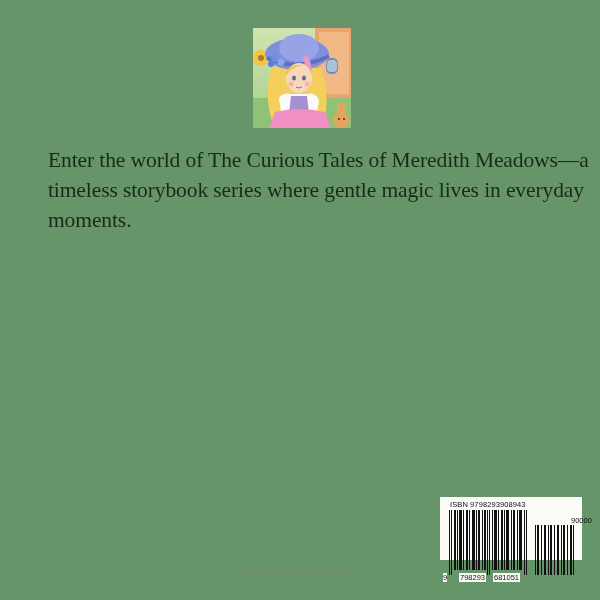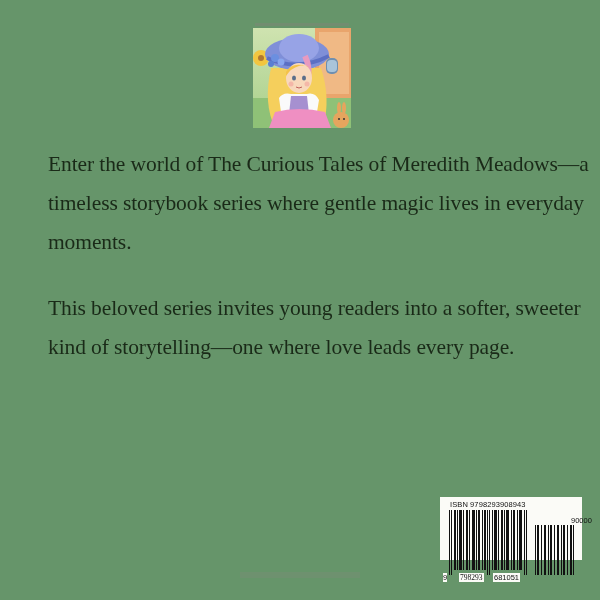--- a/index.html
+++ b/index.html
@@ -40,21 +40,21 @@
       height: 6px;
       background: rgba(140,130,130,0.22);
     }
     .blurb {
       position: absolute;
       left: 48px;
       top: 145px;
       width: 545px;
       color: #1a2a18;
       font-size: 21.5px;
-      line-height: 39px;
+      line-height: 30px;
       letter-spacing: -0.1px;
     }
     .blurb p {
       margin: 0 0 27px 0;
     }
     .barcode-box {
       position: absolute;
       left: 440px;
       top: 497px;
       width: 142px;
@@ -96,21 +96,21 @@
     .digits {
       position: absolute;
       top: 76px;
       font-family: "Liberation Sans", "DejaVu Sans", sans-serif;
       font-size: 7.5px;
       color: #111;
       background: #fbfbf7;
       line-height: 9px;
     }
     .digit-lead { left: 3px; }
-    .digit-left { left: 19px; padding: 0 1px; font-family: Liberation Serif, serif; }
+    .digit-left { left: 19px; padding: 0 1px; }
     .digit-right { left: 53px; padding: 0 1px; }
   </style>
 </head>
 <body>
 
 <div class="faint-top"></div>
 
 <div class="cover-art">
   <svg viewBox="0 0 98 100">
     <defs>
@@ -163,21 +163,20 @@
     <ellipse cx="88" cy="92" rx="8" ry="8" fill="#e6a55e"></ellipse>
     <ellipse cx="86" cy="80" rx="2" ry="6" fill="#e6a55e"></ellipse>
     <ellipse cx="91" cy="80" rx="2" ry="6" fill="#e6a55e"></ellipse>
     <circle cx="86" cy="91" r="1" fill="#333"></circle>
     <circle cx="91" cy="91" r="1" fill="#333"></circle>
   </svg>
 </div>
 
 <div class="blurb">
   <p>Enter the world of The Curious Tales of Meredith Meadows—a timeless storybook series where gentle magic lives in everyday moments.</p>
-  <p>This beloved series invites young readers into a softer, sweeter kind of storytelling—one where love leads every page.</p>
 </div>
 
 <div class="barcode-box">
   <div class="isbn-label">ISBN 9798293908943</div>
   <svg class="bars-main" viewBox="0 0 80 65" preserveAspectRatio="none">
     <g fill="#111">
       <rect x="0" y="0" width="1" height="65"></rect>
         <rect x="2" y="0" width="1" height="65"></rect>
       <rect x="5" y="0" width="2" height="60"></rect>
         <rect x="8" y="0" width="1" height="60"></rect>

